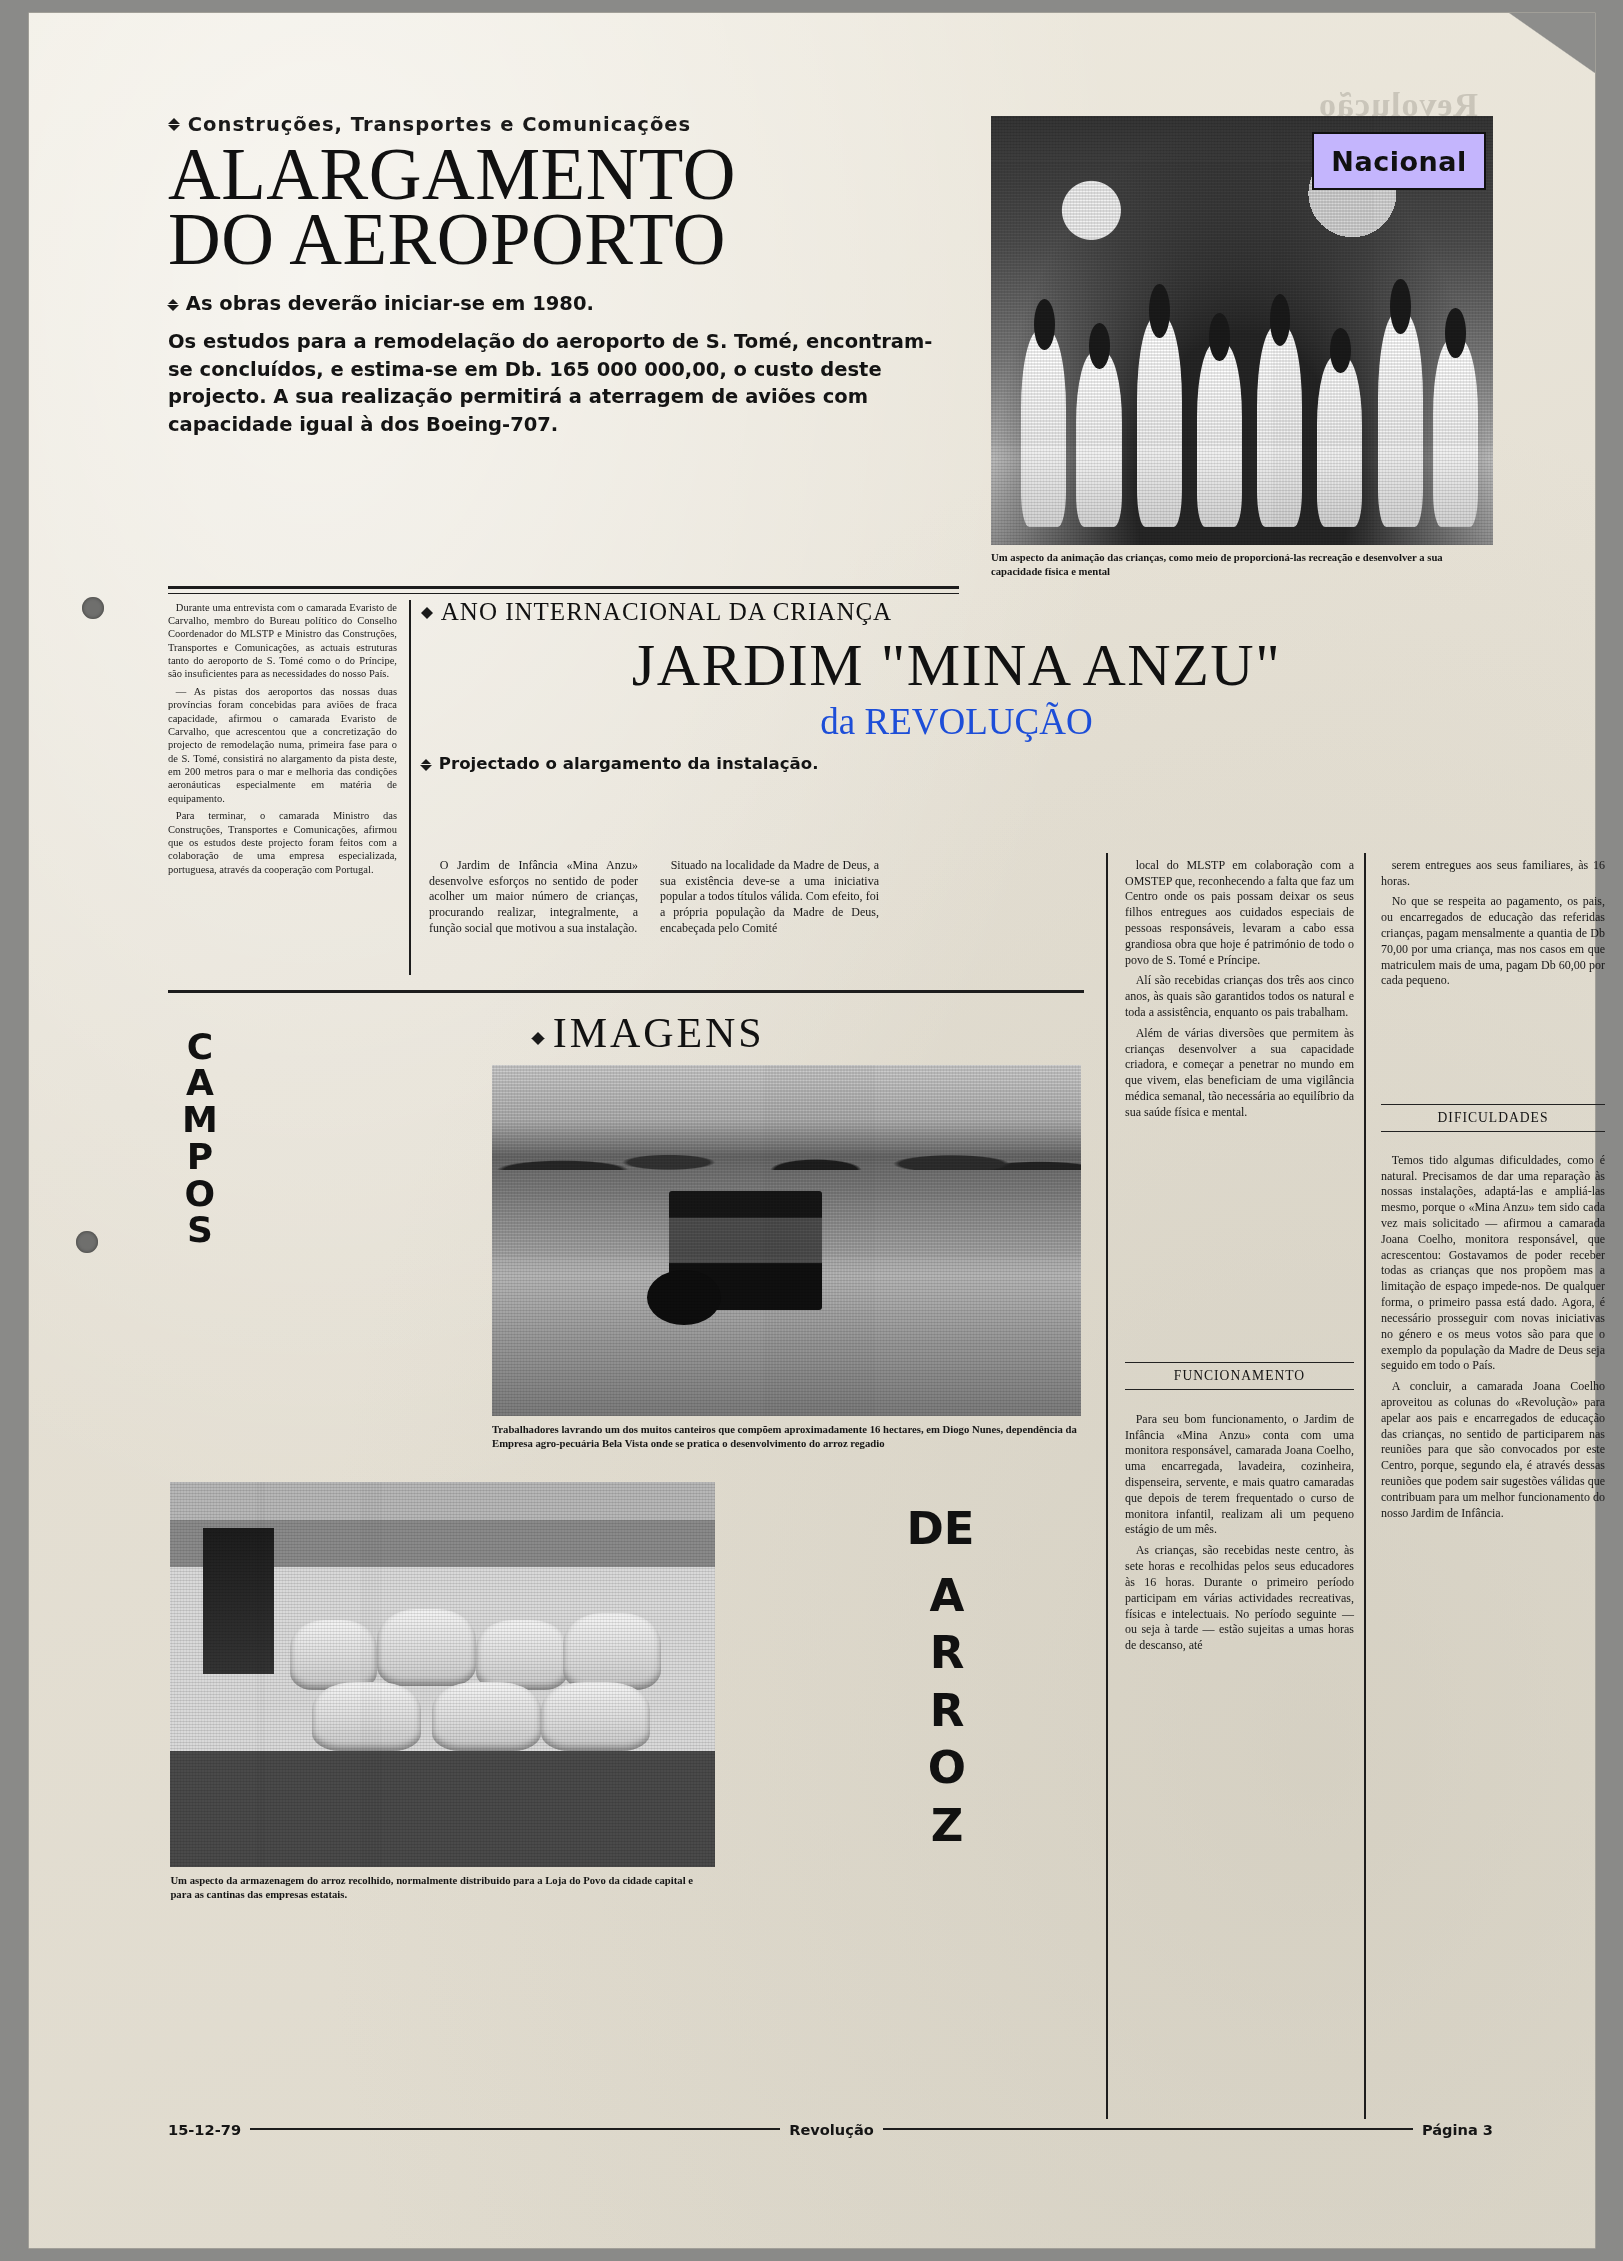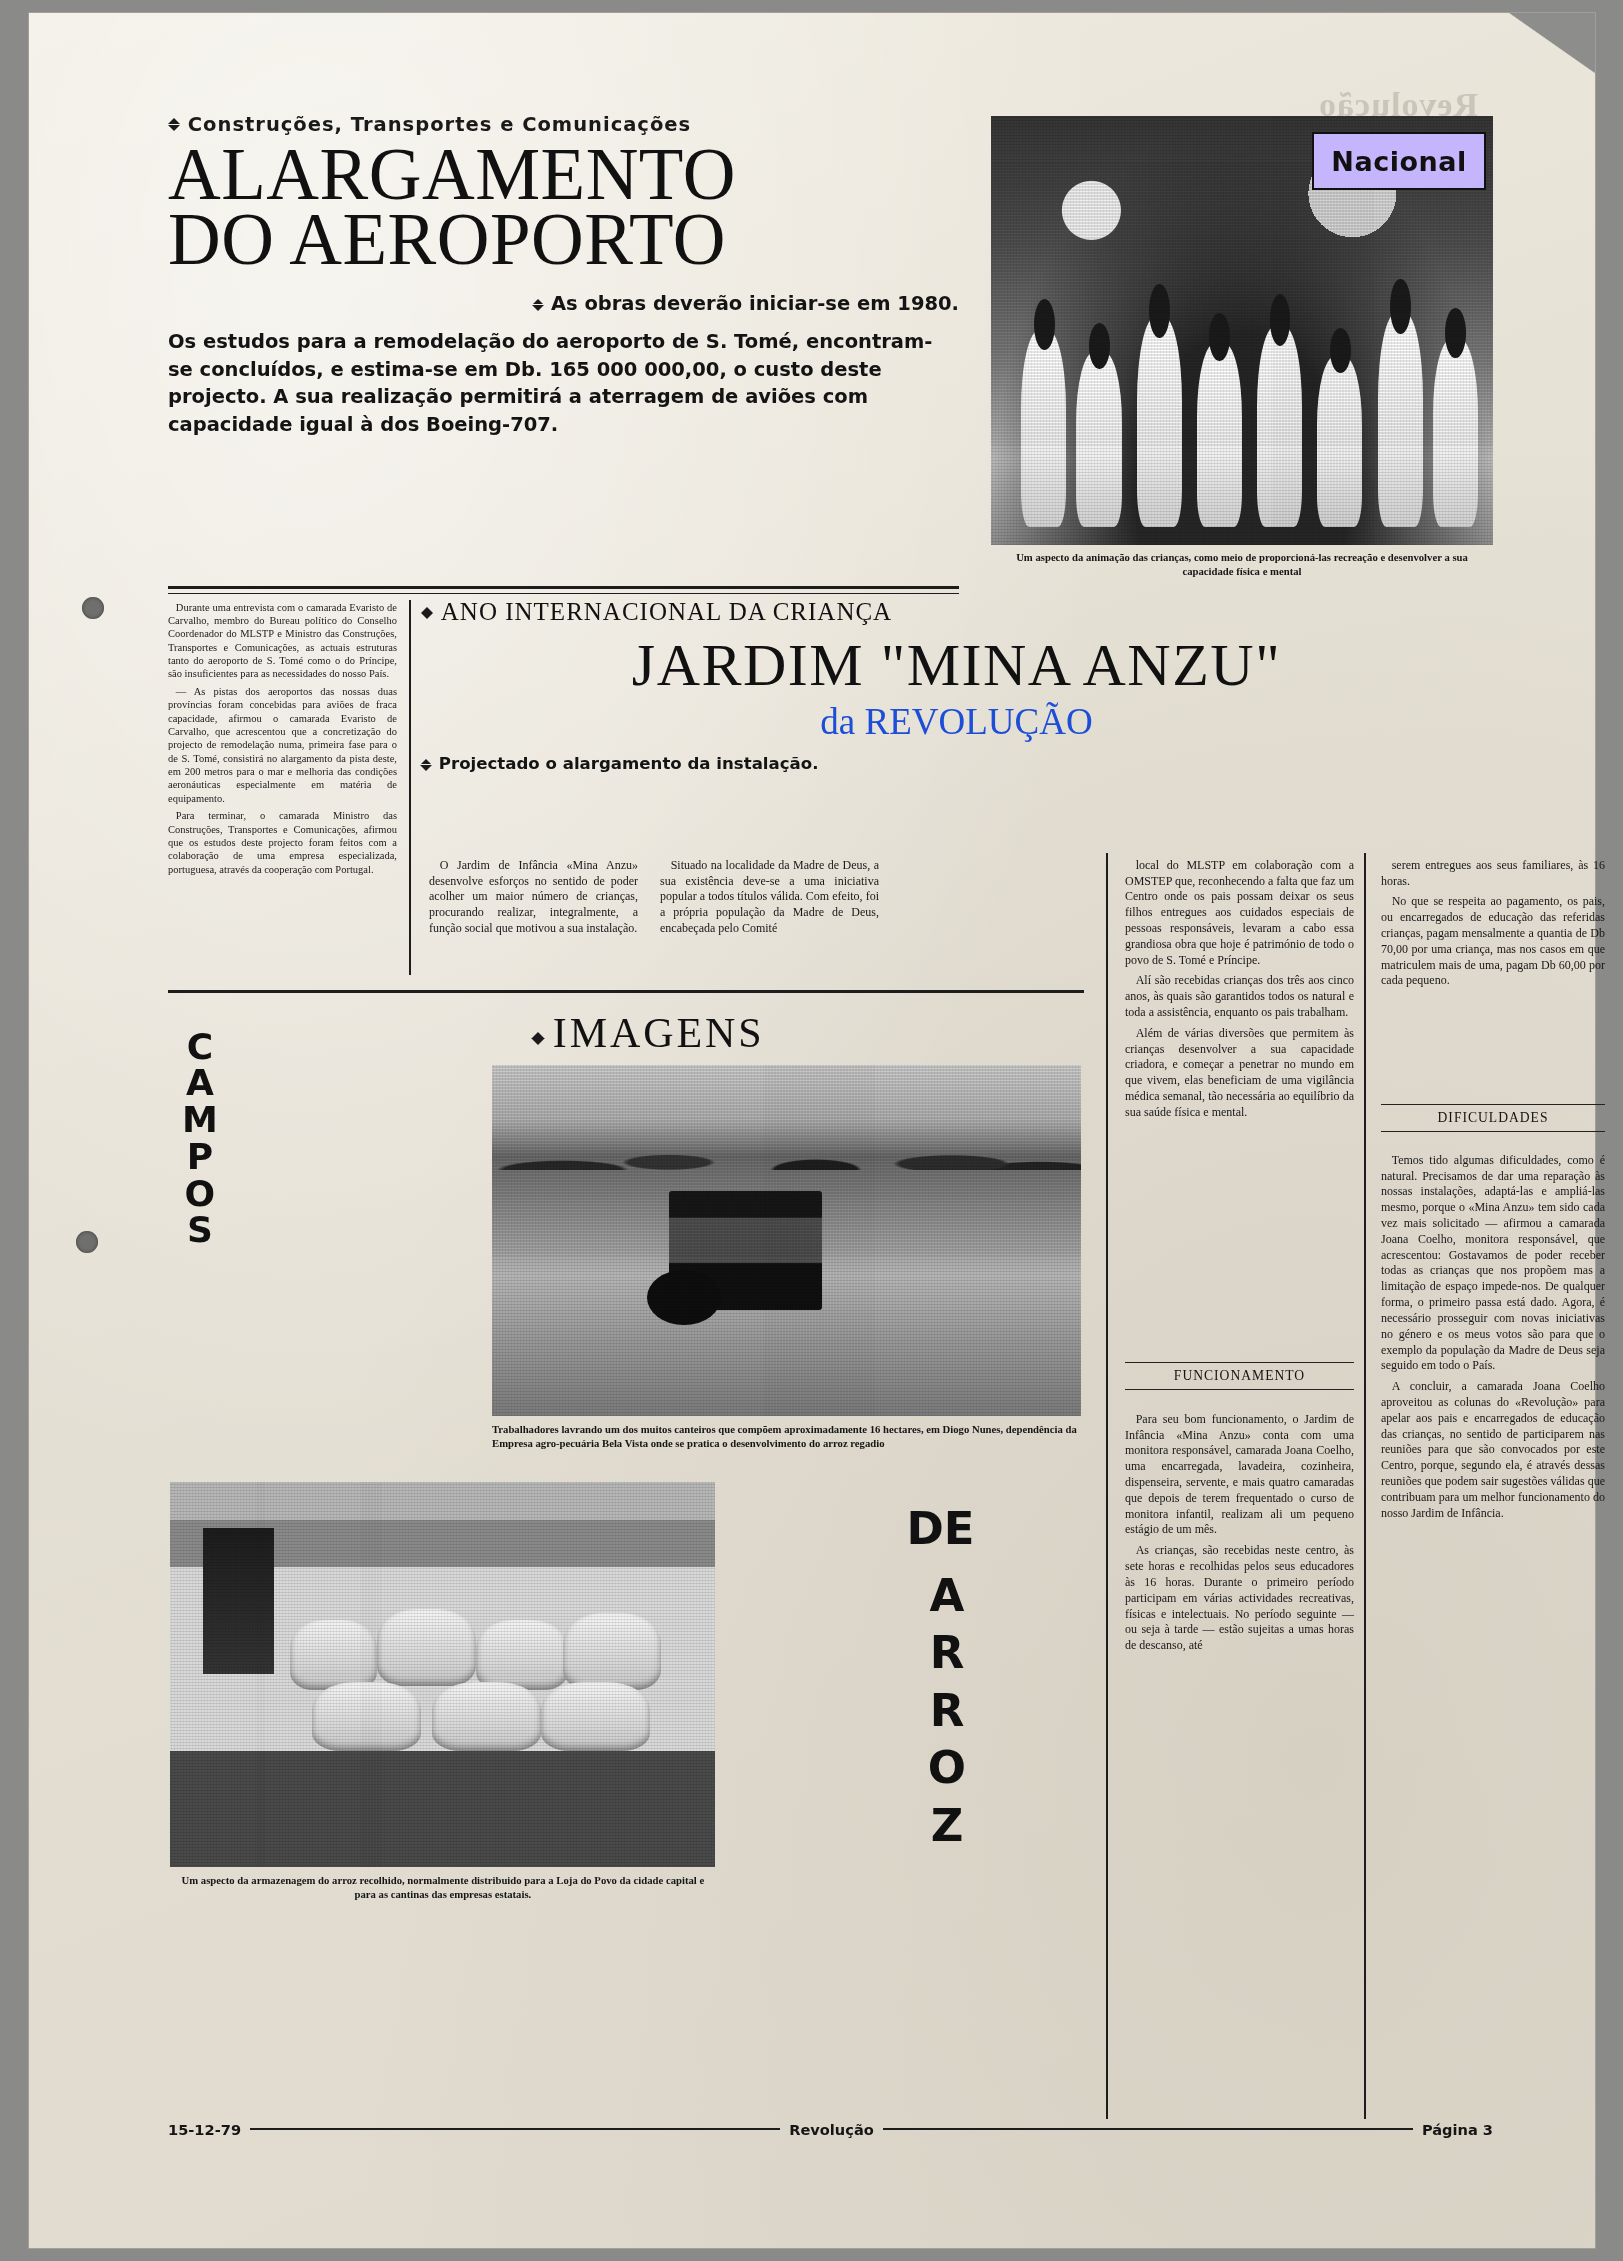--- a/index.html
+++ b/index.html
@@ -143,21 +143,20 @@
     line-height: 1.27;
     text-align: justify;
     color: #1b1b1b;
   }
   .tiny-col p { margin: 0 0 4.4px 0; text-indent: 7.8px; }
   .caption {
     font-family: "Liberation Serif", serif;
     font-weight: bold;
     font-size: 10.7px;
     line-height: 1.3;
-    text-align: center;
     color: #161616;
   }
   .caption.left { text-align: left; }
   .section-label {
     font-family: "Liberation Serif", serif;
     font-size: 13.6px;
     letter-spacing: 1px;
     text-align: center;
     color: #141414;
     border-top: 1px solid #222;
@@ -311,21 +310,21 @@
   <div class="punch p2"></div>
 
   <div class="content">
 
     <div style="position:absolute; left:0; top:0; width:791px;">
       <div class="kicker">
         <span class="diamond"></span><span>Construções, Transportes e Comunicações</span>
       </div>
       <div class="headline">ALARGAMENTO</div>
       <div class="headline" style="margin-top:-2.9px;">DO AEROPORTO</div>
-      <div class="subhead" style="margin-top:16.6px;text-align:right;">
+      <div class="subhead" style="margin-top:16.6px;">
         <span class="diamond" style="border-width:5.4px; top:-5.4px;"></span><span>As obras deverão iniciar-se em 1980.</span>
       </div>
       <div class="lede" style="margin-top:10.7px; width:789px;">Os estudos para a remodelação do aeroporto de S. Tomé, encontram-se concluídos, e estima-se em Db. 165 000 000,00, o custo deste projecto. A sua realização permitirá a aterragem de aviões com capacidade igual à dos Boeing-707.</div>
     </div>
 
     <div class="photo" id="photo-children" style="position:absolute; left:823px; top:2.9px; width:502px; height:429px;">
       <div class="kid" style="left:6%;"></div>
       <div class="kid" style="left:17%; height:41%;"></div>
       <div class="kid" style="left:29%; height:49%;"></div>
       <div class="kid" style="left:41%; height:43%;"></div>

